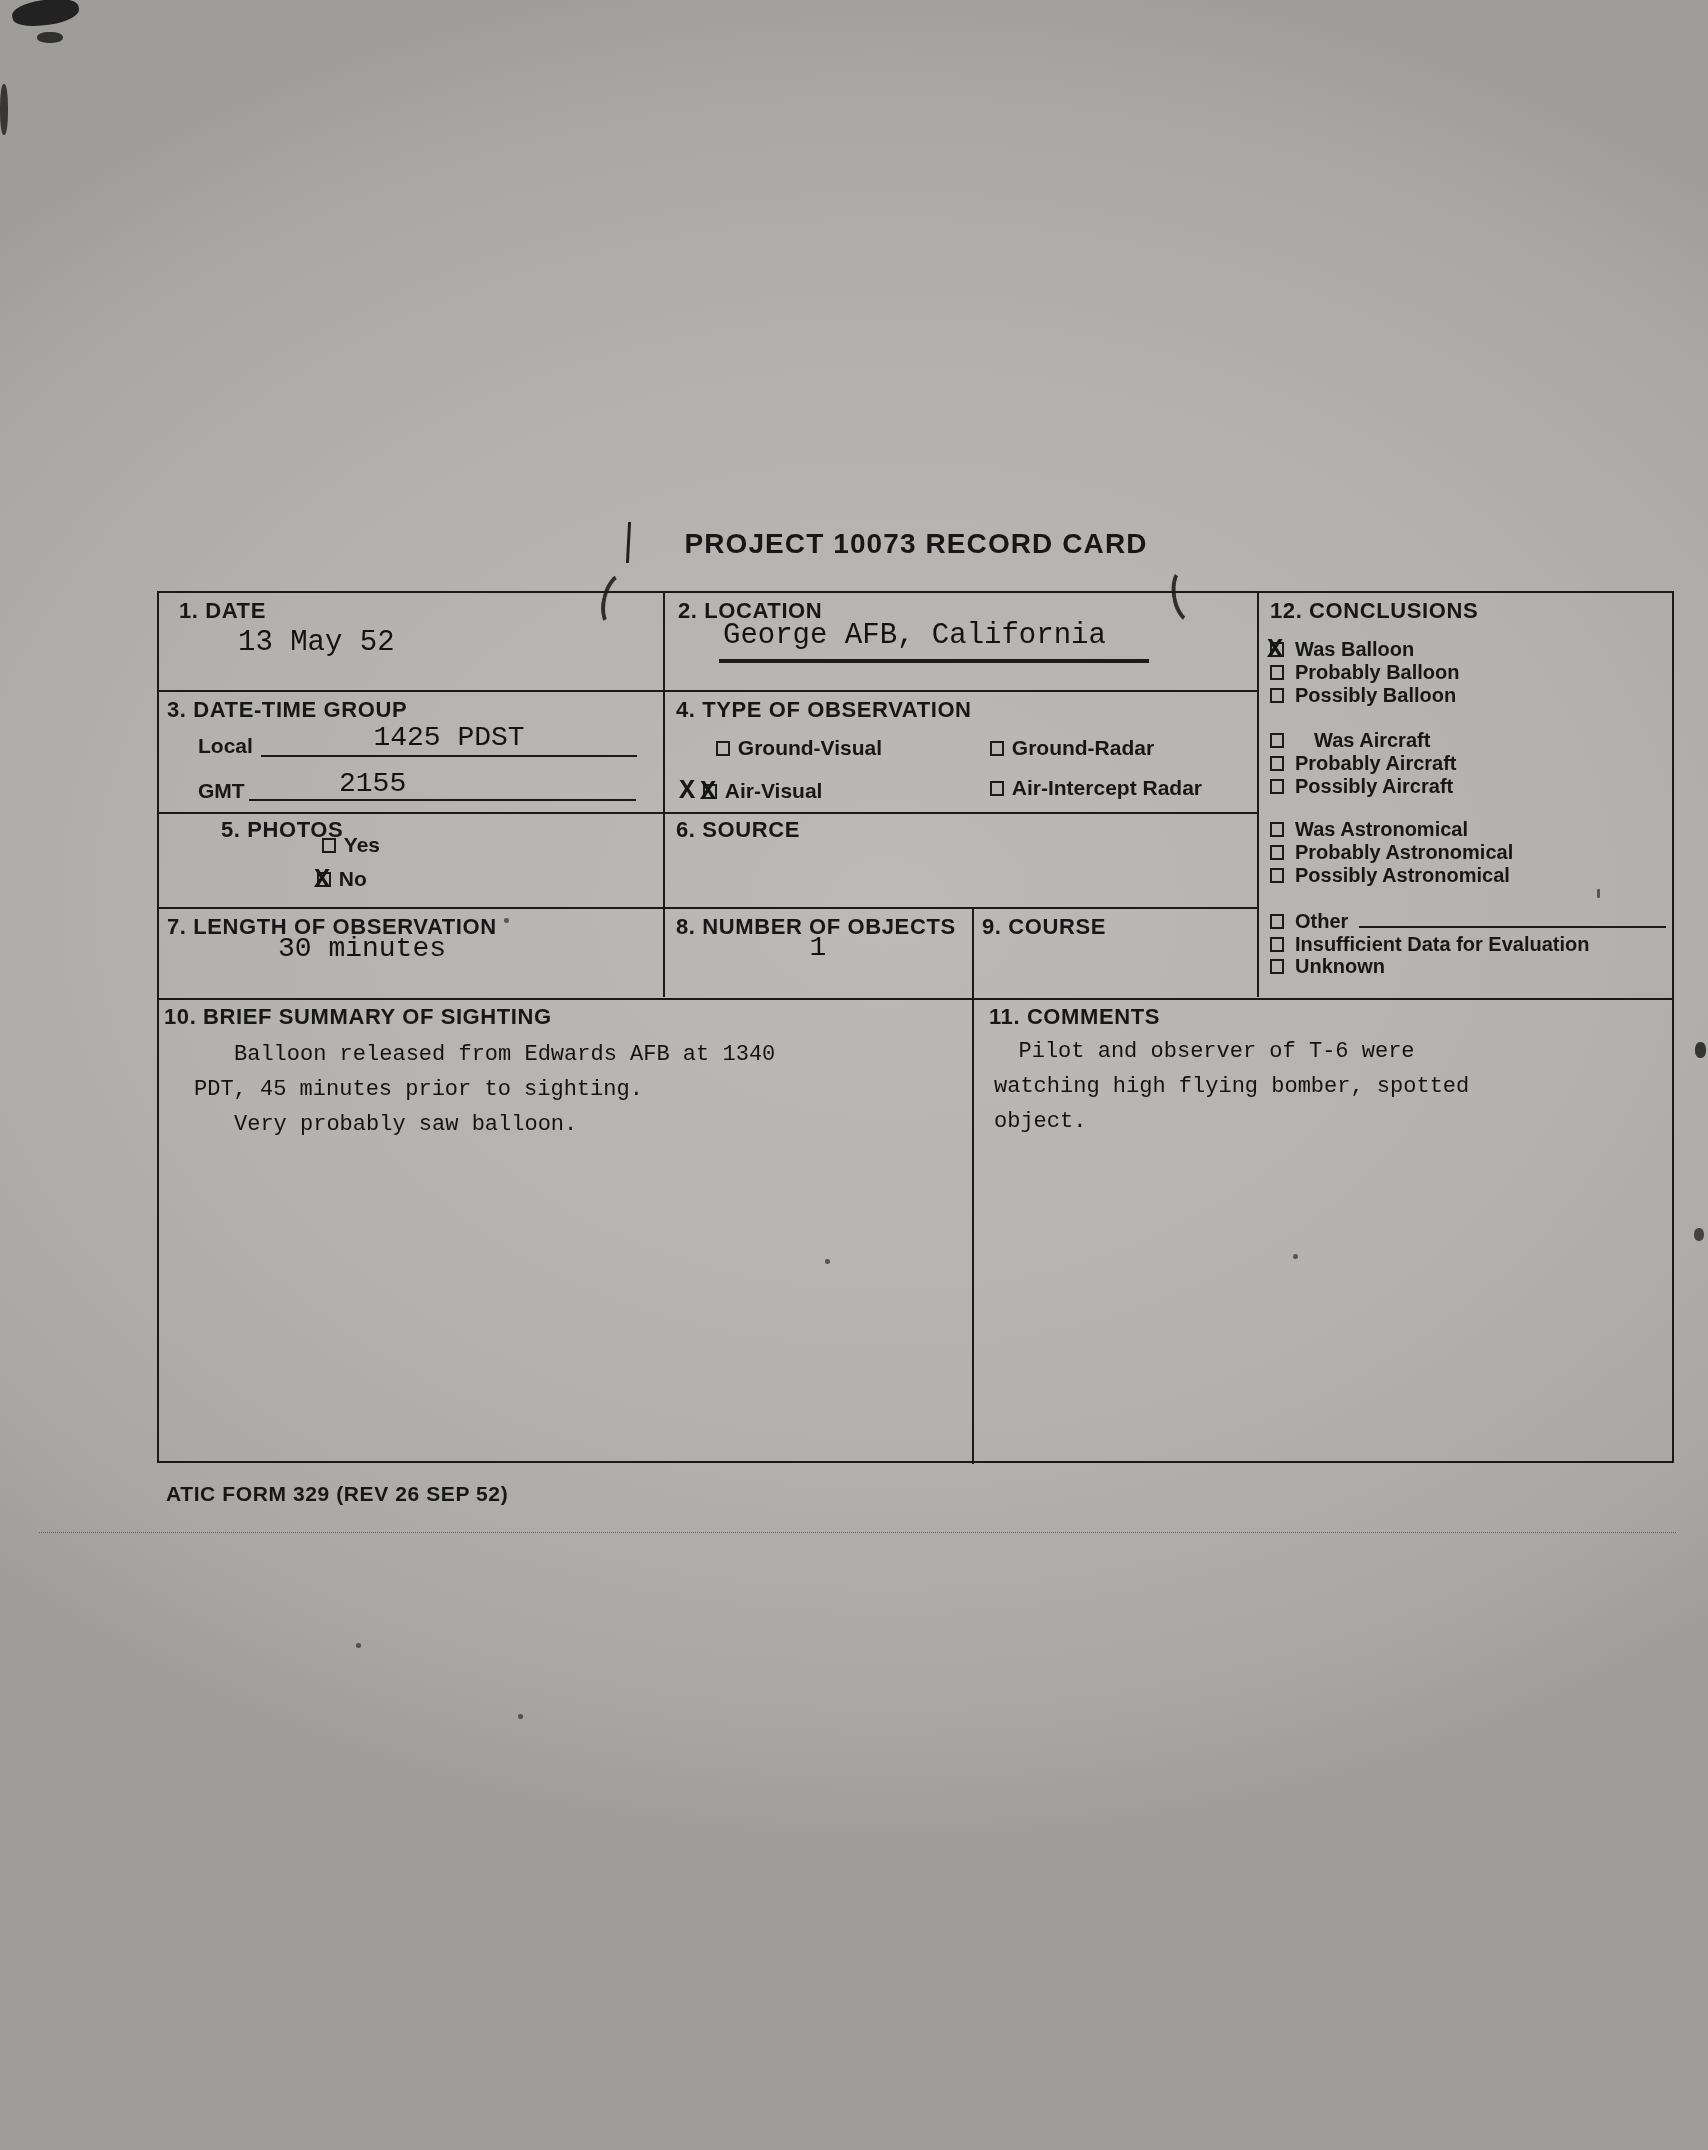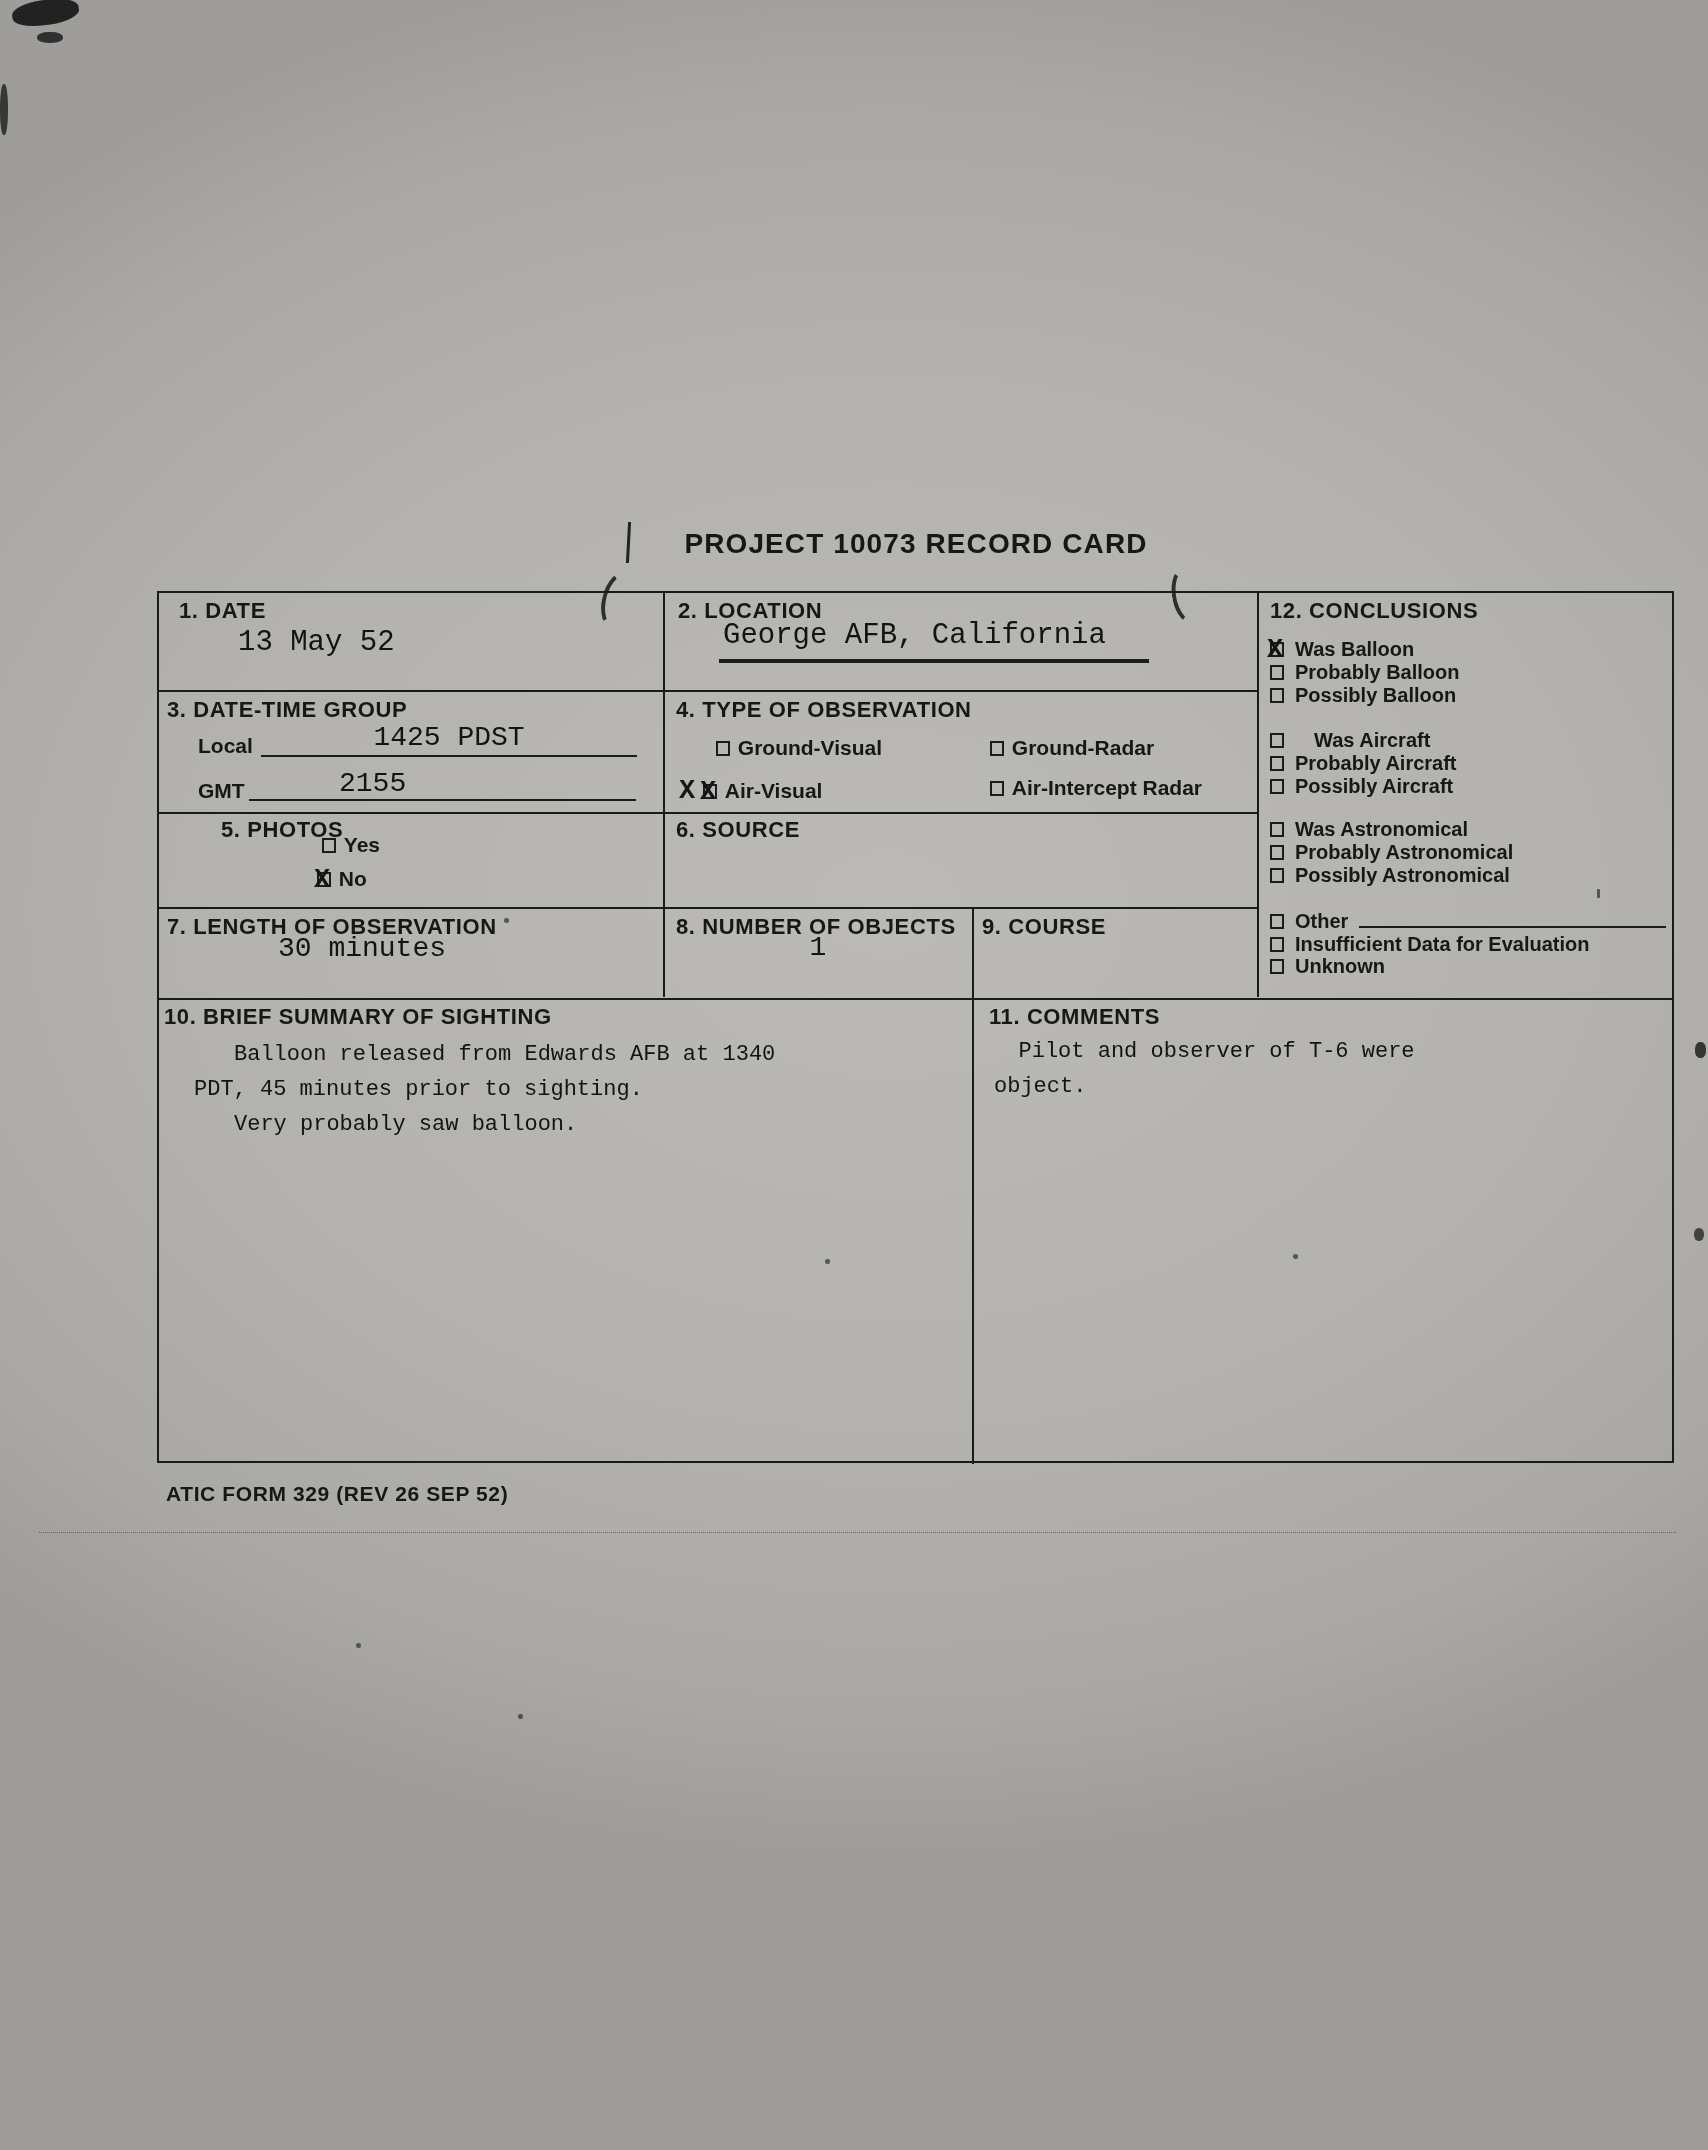--- a/index.html
+++ b/index.html
@@ -127,20 +127,21 @@
   <div class="lbl" style="left:164px;top:1004px;">10. BRIEF SUMMARY OF SIGHTING</div>
   <div class="text-block mono" style="left:194px;top:1037px;width:757px;">
     <div class="indent1">Balloon released from Edwards AFB at 1340</div>
     <div>PDT, 45 minutes prior to sighting.</div>
     <div class="indent1">Very probably saw balloon.</div>
   </div>
 
   <div class="lbl" style="left:989px;top:1004px;">11. COMMENTS</div>
   <div class="text-block mono" style="left:994px;top:1034px;width:668px;">
     <div class="indent2">Pilot and observer of T-6 were</div>
+    <div>watching high flying bomber, spotted</div>
     <div>object.</div>
   </div>
 
   <div class="lbl" style="left:1270px;top:598px;">12. CONCLUSIONS</div>
 
   <div class="c-item" style="top:638px;">
     <span class="cbox" data-checked="true"></span>
     <span>Was Balloon</span>
   </div>
   <div class="c-item" style="top:661px;">

